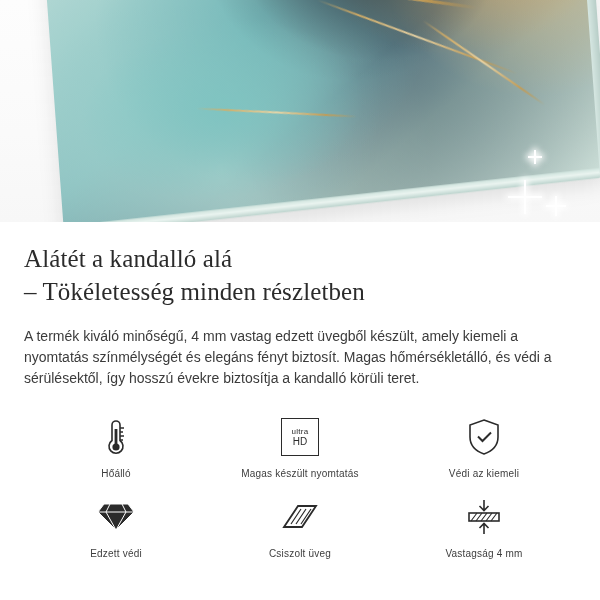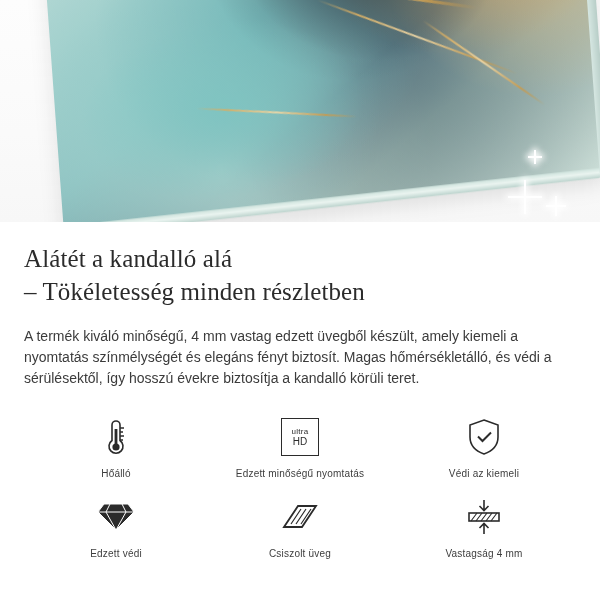--- a/index.html
+++ b/index.html
@@ -235,21 +235,21 @@
         <div class="feature-label">Hőálló</div>
       </div>
 
       <div class="feature">
         <div class="feature-icon">
           <div style="width:36px;height:36px;border:1.6px solid #2b2b2b;display:flex;flex-direction:column;align-items:center;justify-content:center;line-height:1;">
             <span style="font-size:8px;color:#2b2b2b;letter-spacing:.3px;">ultra</span>
             <span style="font-size:10px;font-weight:normal;color:#2b2b2b;margin-top:1px;">HD</span>
           </div>
         </div>
-        <div class="feature-label">Edzett minőségű nyomtatás</div>
+        <div class="feature-label">Magas készült nyomtatás</div>
       </div>
 
       <div class="feature">
         <div class="feature-icon">
           <svg width="38" height="42" viewBox="0 0 38 42" fill="none" stroke="#2b2b2b" stroke-width="1.6">
             <path d="M19 4 L33 9 v12 c0 9 -7 14.5 -14 17 c-7 -2.5 -14 -8 -14 -17 V9 z"></path>
             <path d="M13 20.5 l4.5 4.5 L26 16.5" stroke-width="2"></path>
           </svg>
         </div>
         <div class="feature-label">Védi az kiemeli</div>

